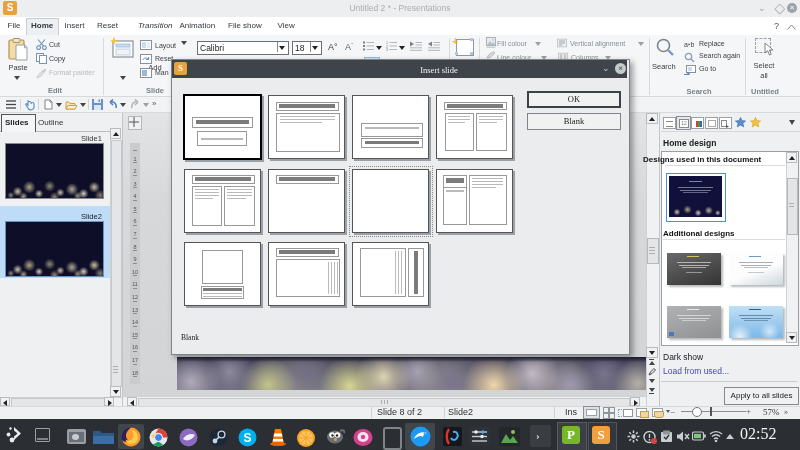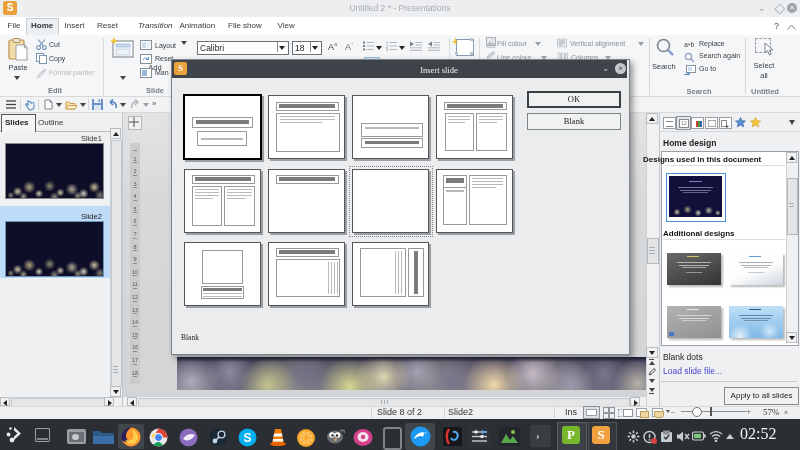--- a/index.html
+++ b/index.html
@@ -523,22 +523,22 @@
 <div class="abs sbtn" style="left:786px;top:152px;width:11px;height:11px;">
       <span class="arr-up"></span>
     </div>
 <div class="abs" style="left:787px;top:178px;width:9px;height:55px;background:#e3e5e6;border:1px solid #b6b9bb;"></div>
 <div class="abs" style="left:789px;top:203px;width:5px;height:1px;background:#aaafb3;"></div>
 <div class="abs" style="left:789px;top:206px;width:5px;height:1px;background:#aaafb3;"></div>
 <div class="abs sbtn" style="left:786px;top:332px;width:11px;height:11px;">
       <span class="arr-dn"></span>
     </div>
 
-<div class="abs" style="left:663px;top:352px;font-size:8.5px;color:#222;">Blank dots</div>
-<div class="abs" style="left:663px;top:366px;font-size:8.5px;color:#4444cc;">Load slide file...</div>
+<div class="abs" style="left:663px;top:352px;font-size:8.5px;color:#222;">Dark show</div>
+<div class="abs" style="left:663px;top:366px;font-size:8.5px;color:#4444cc;">Load from used...</div>
 <div class="abs" style="left:661px;top:381px;width:136px;height:1px;background:#c9ccce;"></div>
 <div class="abs" style="left:724px;top:387px;width:73px;height:16px;background:#f0f1f2;border:1px solid #888;font-size:8px;color:#222;text-align:center;line-height:16px;">Apply to all slides</div>
 
 <div class="abs" style="left:0;top:406px;width:800px;height:13px;background:#eff0f1;border-top:1px solid #d7d9da;"></div>
 <div class="abs" style="left:371px;top:407px;width:1px;height:11px;background:#cfd2d4;"></div>
     <div class="abs" style="left:377px;top:407px;font-size:9px;color:#333;">Slide 8 of 2</div>
 <div class="abs" style="left:444px;top:407px;width:1px;height:11px;background:#cfd2d4;"></div>
 <div class="abs" style="left:448px;top:407px;font-size:9px;color:#333;">Slide2</div>
 <div class="abs" style="left:554px;top:407px;width:1px;height:11px;background:#cfd2d4;"></div>
 <div class="abs" style="left:565px;top:407px;font-size:9px;color:#333;">Ins</div>

